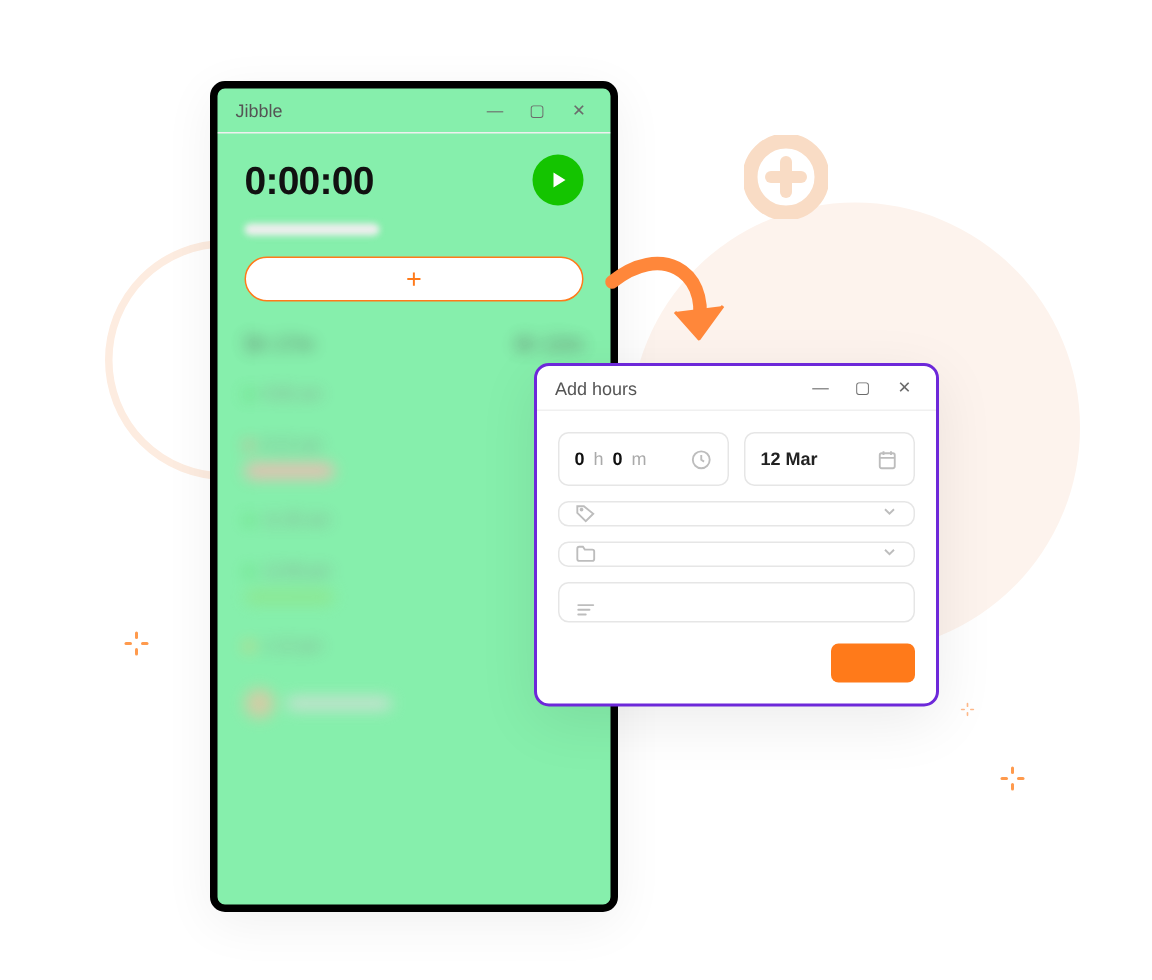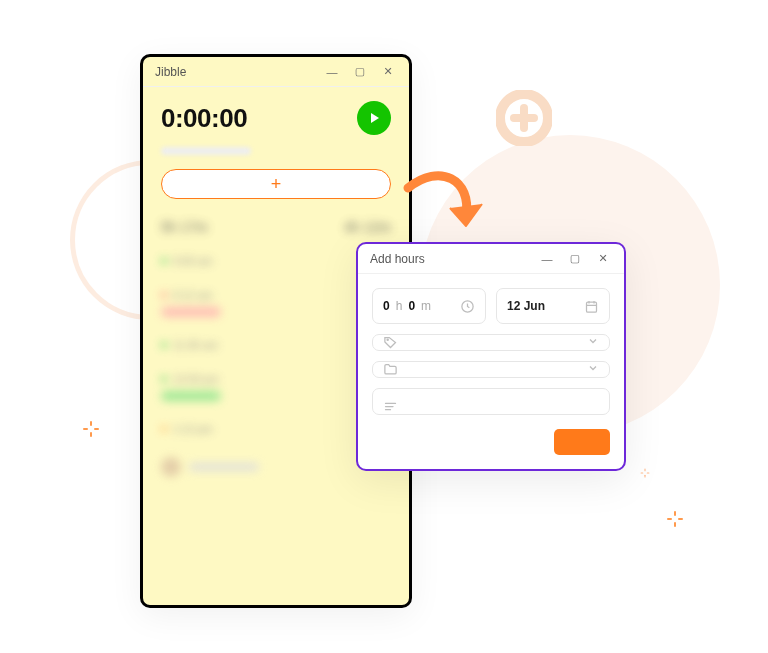--- a/index.html
+++ b/index.html
@@ -45,22 +45,22 @@
   .sparkle.s2 { left: 666px; top: 510px; }
   .sparkle.s3 { left: 640px; top: 468px; }
 
   
   .tracker {
     position: absolute;
     left: 140px;
     top: 54px;
     width: 272px;
     height: 554px;
-    background: #fef9c3;
-    border: 3px solid #000000;
+    background: #86efac;
+    border: 5px solid #000000;
     border-radius: 10px;
     box-shadow: 0 8px 34px rgba(0,0,0,0.06);
     overflow: hidden;
     z-index: 2;
   }
   .titlebar {
     display: flex;
     align-items: center;
     justify-content: space-between;
     height: 30px;
@@ -345,21 +345,21 @@
           <span class="u">m</span>
         </div>
         <span class="ico">
           <svg width="15" height="15" viewBox="0 0 24 24" fill="none" stroke="currentColor" stroke-width="2">
               <circle cx="12" cy="12" r="9"></circle>
               <path d="M12 7v5l3 2"></path>
             </svg>
         </span>
       </div>
       <div class="field">
-        <span style="font-weight:600">12 Jun</span>
+        <span style="font-weight:600">12 Mar</span>
         <span class="ico">
           <svg width="15" height="15" viewBox="0 0 24 24" fill="none" stroke="currentColor" stroke-width="2">
               <rect x="4" y="5" width="16" height="16" rx="2"></rect>
               <line x1="4" y1="10" x2="20" y2="10"></line>
               <line x1="8" y1="3" x2="8" y2="7"></line>
               <line x1="16" y1="3" x2="16" y2="7"></line>
             </svg>
         </span>
       </div>
     </div>

